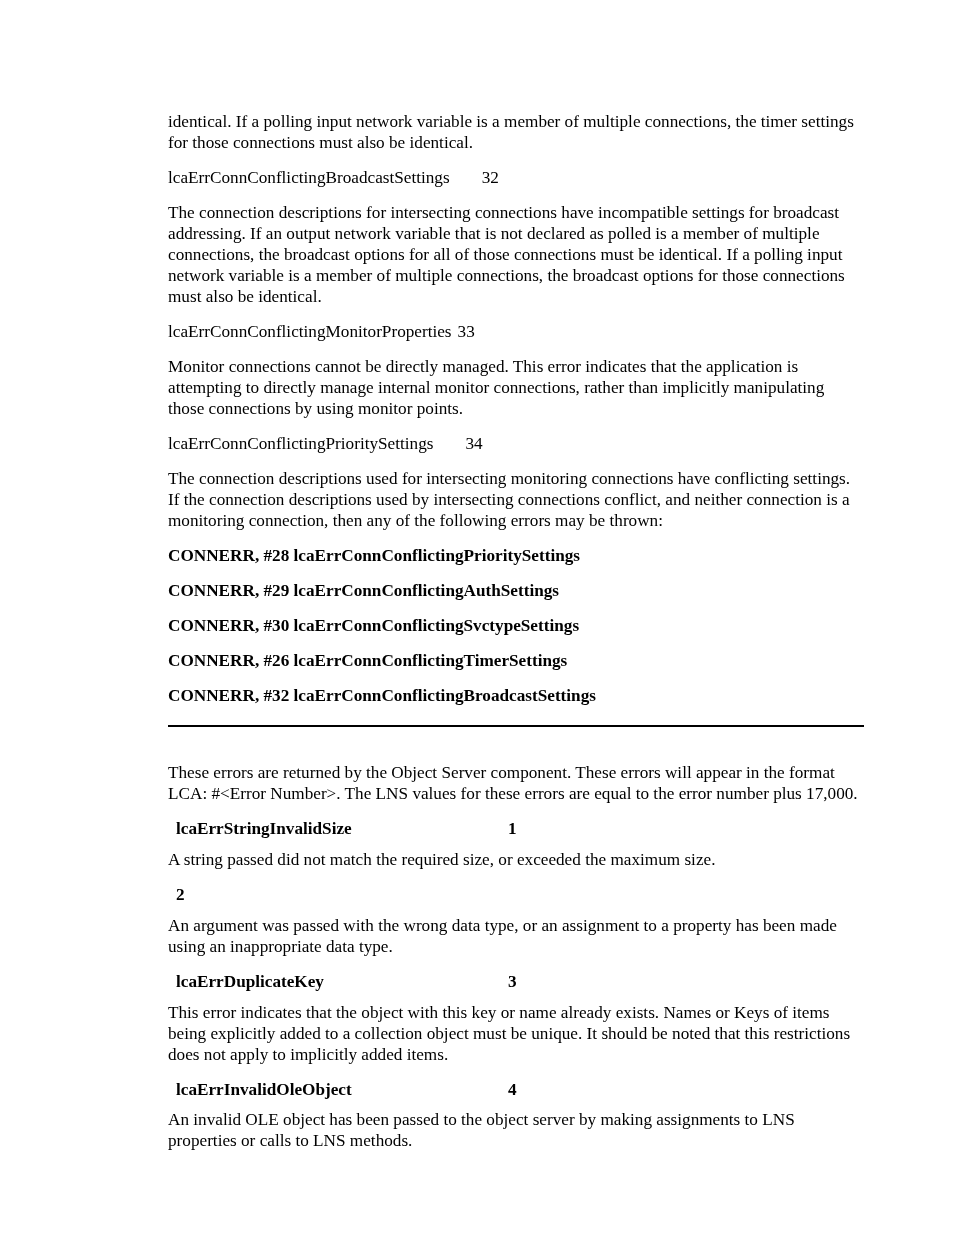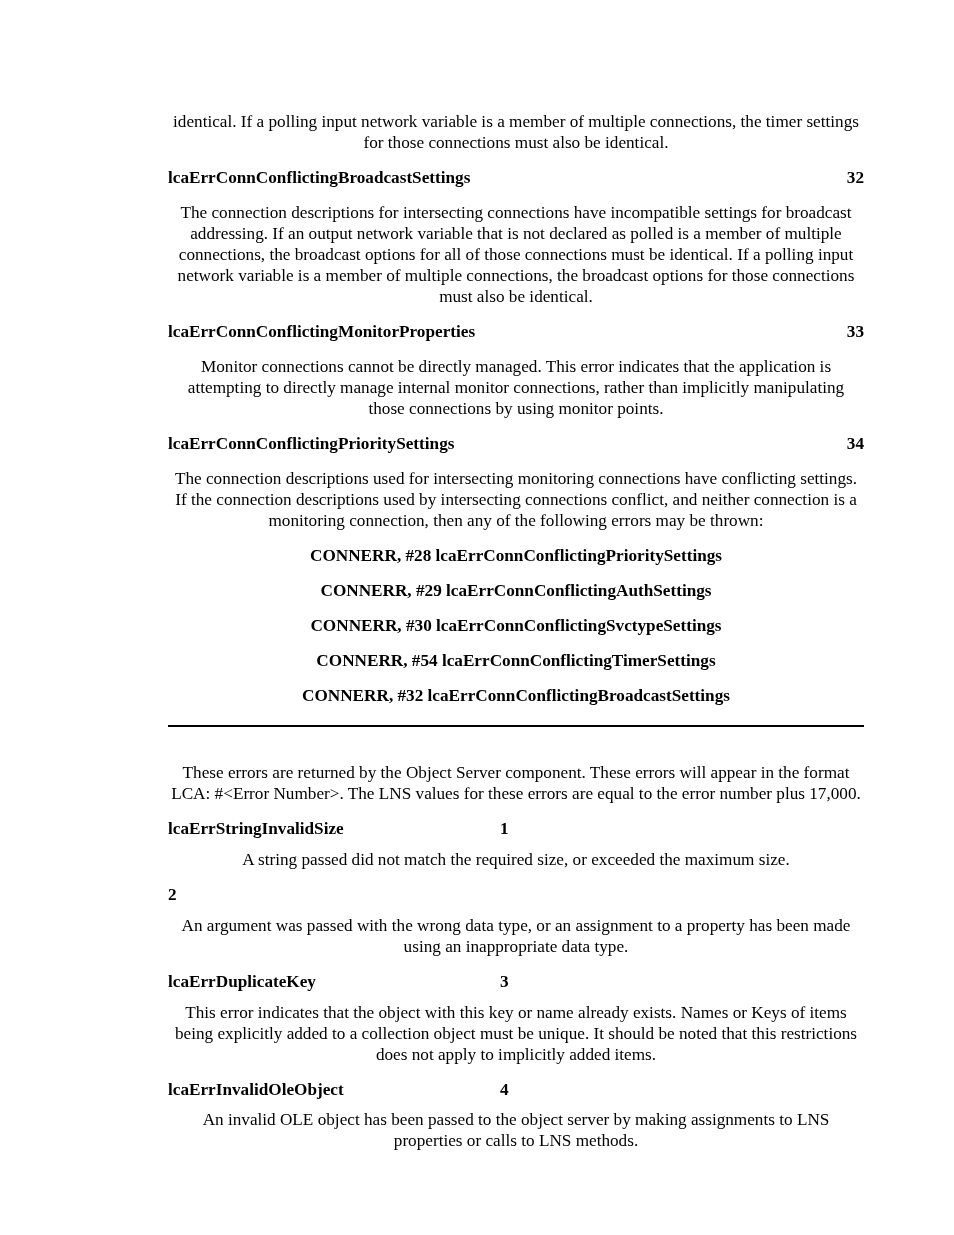--- a/index.html
+++ b/index.html
@@ -12,46 +12,45 @@
   }
   .page {
     padding: 112px 90px 120px 168px;
     box-sizing: border-box;
     width: 954px;
   }
   .para {
     font-size: 17.2px;
     line-height: 1.22;
     margin: 0 0 14px 0;
-    text-align: center;
+    text-align: left;
   }
   .bold-row {
-    font-weight: bold;
+    font-weight: normal;
     font-size: 17.2px;
     line-height: 1.22;
     margin: 12px 0 14px 0;
     display: flex;
-    justify-content: space-between;
   }
   .bold-row .label {
     flex: 0 0 auto;
   }
   .bold-row .num {
     flex: 0 0 auto;
   }
   .hr {
     border: none;
     border-top: 2px solid #000;
     margin: 12px 0 36px 0;
   }
   .section2-row {
     font-weight: bold;
     font-size: 17.2px;
     line-height: 1.22;
-    margin: 0 0 10px 0;
+    margin: 0 0 10px 8px;
     display: grid;
     grid-template-columns: 332px auto;
   }
   .section2-row .num {
     padding-left: 0;
   }
 </style>
 </head>
 <body>
 
@@ -79,21 +78,21 @@
     <span class="label">lcaErrConnConflictingPrioritySettings</span>
     <span style="width:32px"></span>
     <span class="num">34</span>
   </div>
 
   <p class="para">The connection descriptions used for intersecting monitoring connections have conflicting settings. If the connection descriptions used by intersecting connections conflict, and neither connection is a monitoring connection, then any of the following errors may be thrown:</p>
 
   <p class="para" style="font-weight:bold">CONNERR, #28 lcaErrConnConflictingPrioritySettings</p>
   <p class="para" style="font-weight:bold">CONNERR, #29 lcaErrConnConflictingAuthSettings</p>
   <p class="para" style="font-weight:bold">CONNERR, #30 lcaErrConnConflictingSvctypeSettings</p>
-  <p class="para" style="font-weight:bold">CONNERR, #54 lcaErrConnConflictingTimerSettings</p>
+  <p class="para" style="font-weight:bold">CONNERR, #26 lcaErrConnConflictingTimerSettings</p>
   <p class="para" style="font-weight:bold; margin-bottom:18px">CONNERR, #32 lcaErrConnConflictingBroadcastSettings</p>
 
   <hr class="hr">
 
   <p class="para">These errors are returned by the Object Server component. These errors will appear in the format LCA: #&lt;Error Number&gt;. The LNS values for these errors are equal to the error number plus 17,000.</p>
 
   <div class="section2-row">
     <span>lcaErrStringInvalidSize</span>
     <span class="num">1</span>
   </div>

